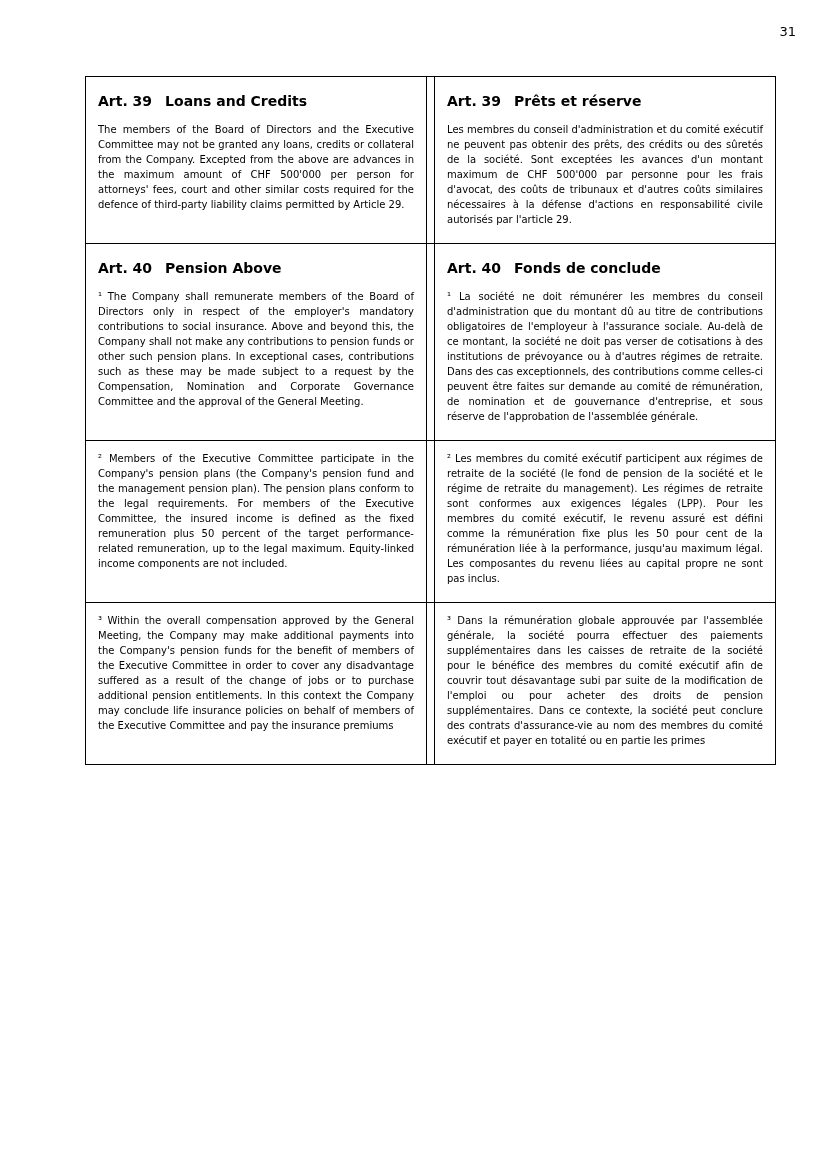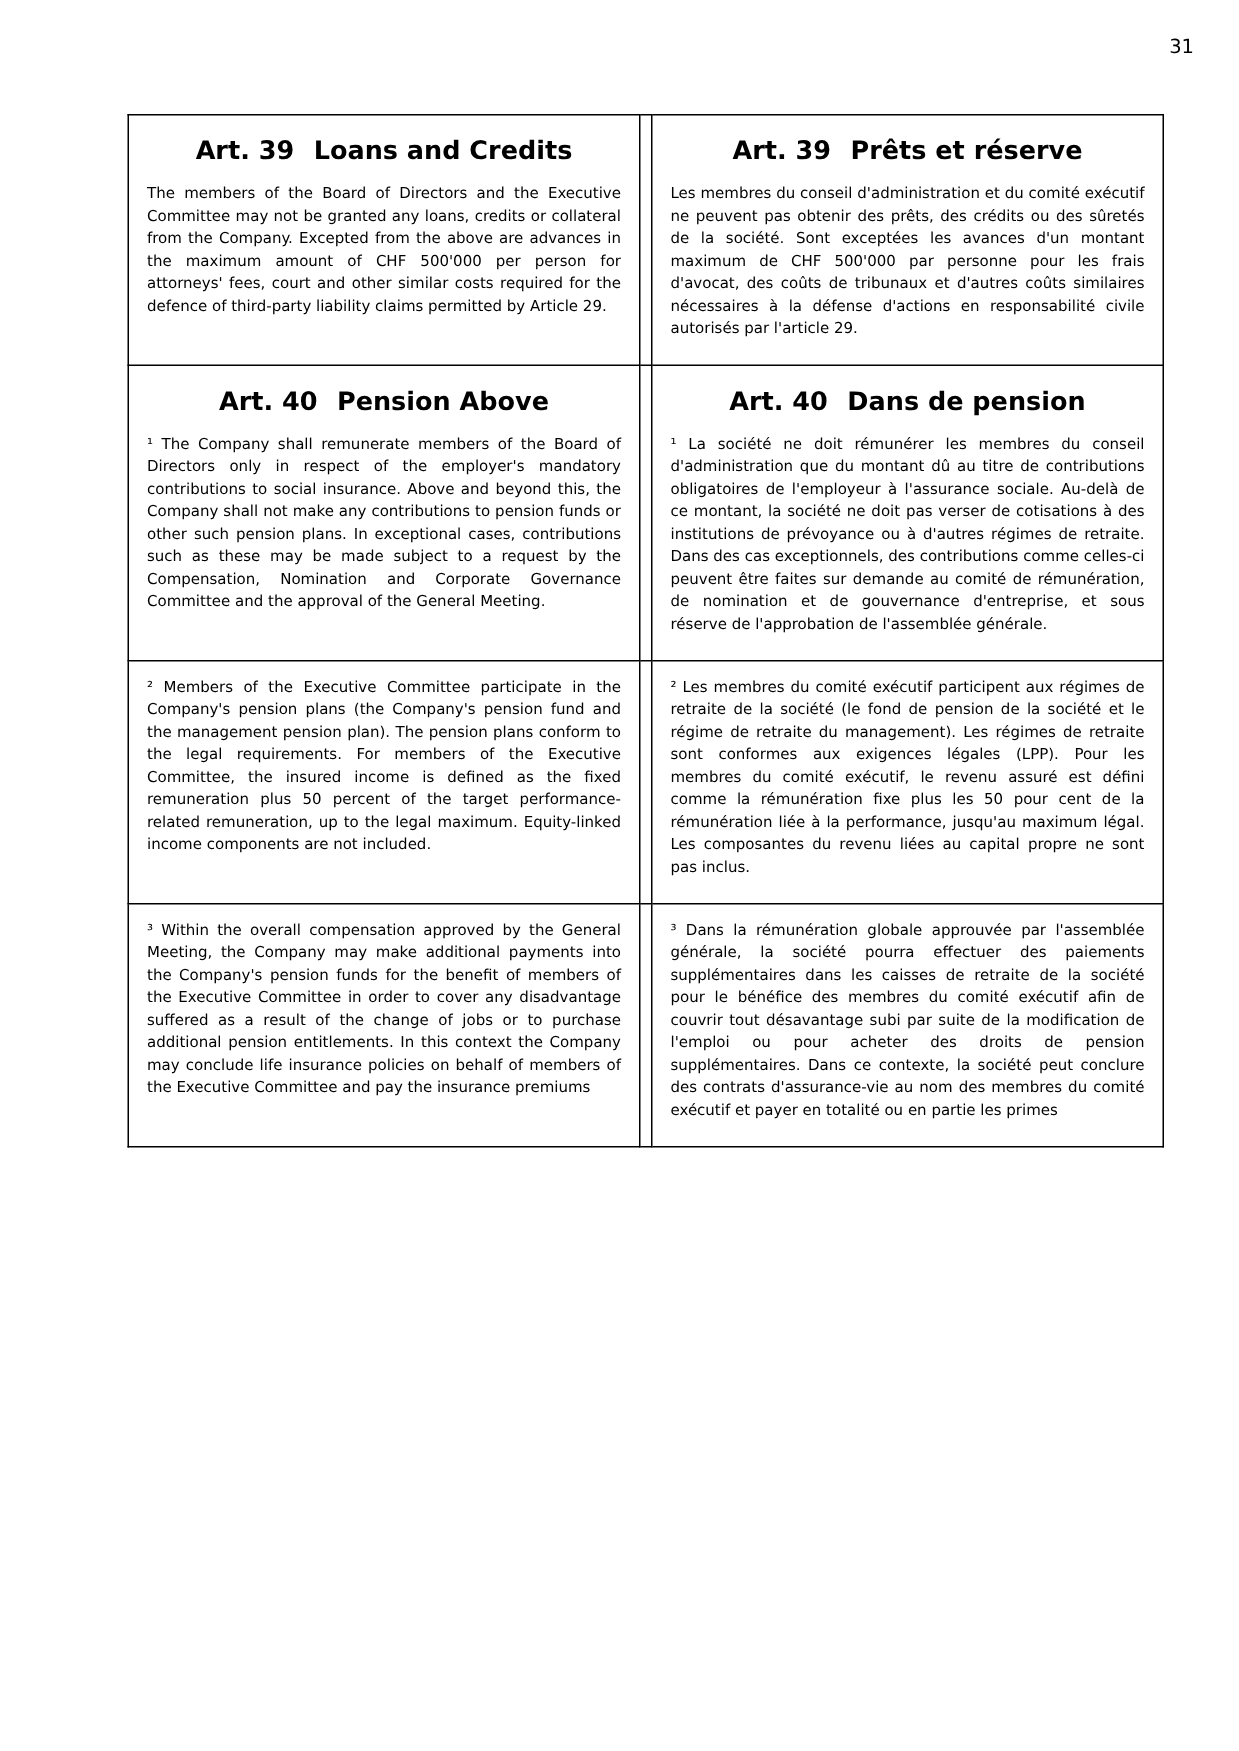--- a/index.html
+++ b/index.html
@@ -36,24 +36,23 @@
     border: 1px solid #000000;
     vertical-align: top;
     padding: 10px 12px 16px 12px;
   }
   td.gap {
     border: 1px solid #000000;
     padding: 0;
   }
   p.heading {
     margin: 4px 0 11px 0;
-    font-size: 17px;
+    font-size: 14px;
     font-weight: bold;
     line-height: 20px;
-    text-align: center;
   }
   p.heading .num {
     display: inline-block;
     min-width: 49px;
     margin-right: 13px;
   }
   p.body {
     margin: 0;
     font-size: 10px;
     line-height: 15px;
@@ -94,21 +93,21 @@
     <tr>
       <td class="cell">
         <p class="heading">
           <span class="num">Art. 40</span><span>Pension Above</span>
         </p>
         <p class="body">¹ The Company shall remunerate members of the Board of Directors only in respect of the employer's mandatory contributions to social insurance. Above and beyond this, the Company shall not make any contributions to pension funds or other such pension plans. In exceptional cases, contributions such as these may be made subject to a request by the Compensation, Nomination and Corporate Governance Committee and the approval of the General Meeting.</p>
       </td>
       <td class="gap"></td>
       <td class="cell">
         <p class="heading">
-          <span class="num">Art. 40</span><span>Dans de pension</span>
+          <span class="num">Art. 40</span><span>Fonds de conclude</span>
         </p>
         <p class="body">¹ La société ne doit rémunérer les membres du conseil d'administration que du montant dû au titre de contributions obligatoires de l'employeur à l'assurance sociale. Au-delà de ce montant, la société ne doit pas verser de cotisations à des institutions de prévoyance ou à d'autres régimes de retraite. Dans des cas exceptionnels, des contributions comme celles-ci peuvent être faites sur demande au comité de rémunération, de nomination et de gouvernance d'entreprise, et sous réserve de l'approbation de l'assemblée générale.</p>
       </td>
     </tr>
 
     <tr>
       <td class="cell">
         <p class="body">² Members of the Executive Committee participate in the Company's pension plans (the Company's pension fund and the management pension plan). The pension plans conform to the legal requirements. For members of the Executive Committee, the insured income is defined as the fixed remuneration plus 50 percent of the target performance-related remuneration, up to the legal maximum. Equity-linked income components are not included.</p>
       </td>
       <td class="gap"></td>

